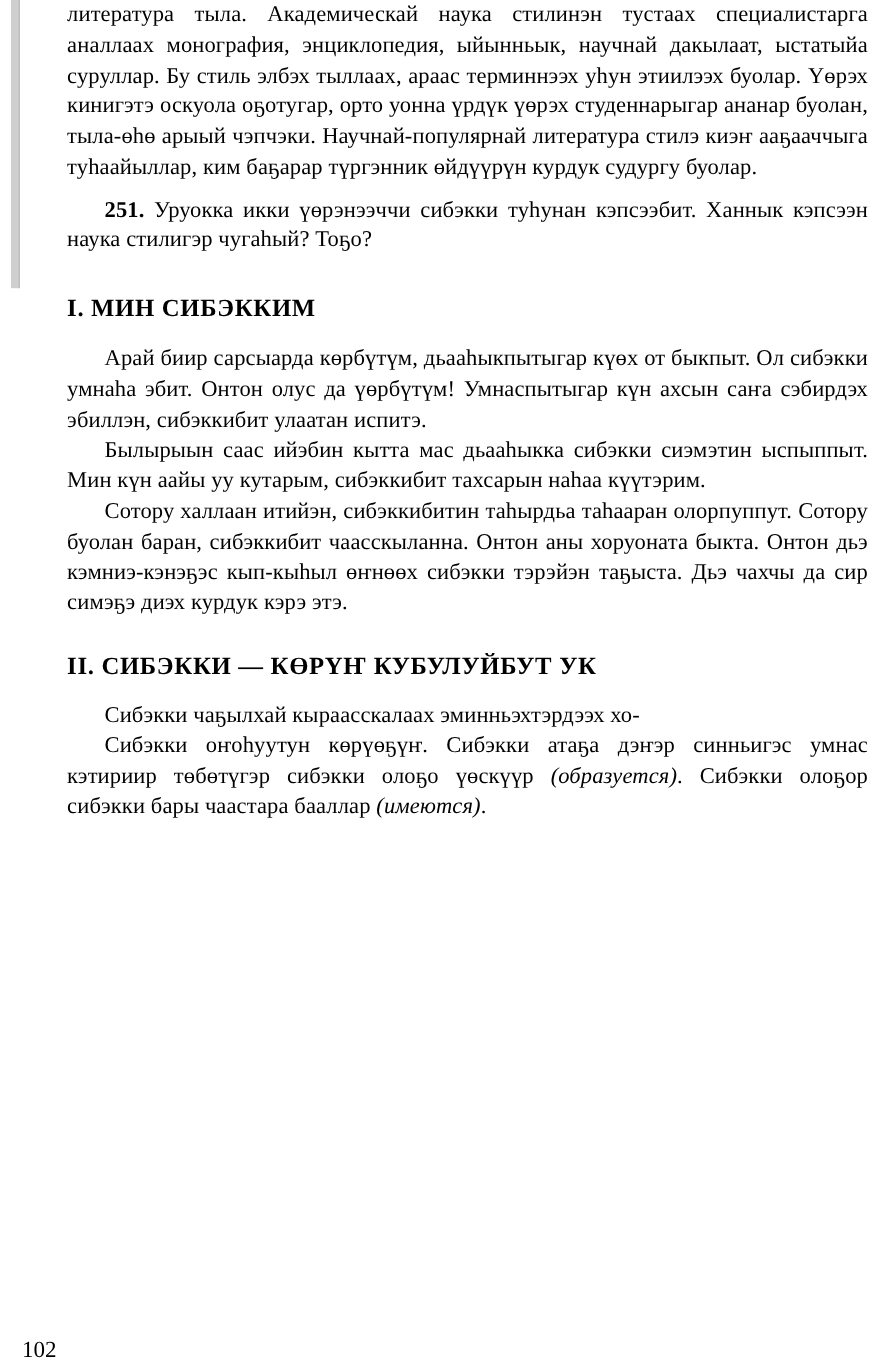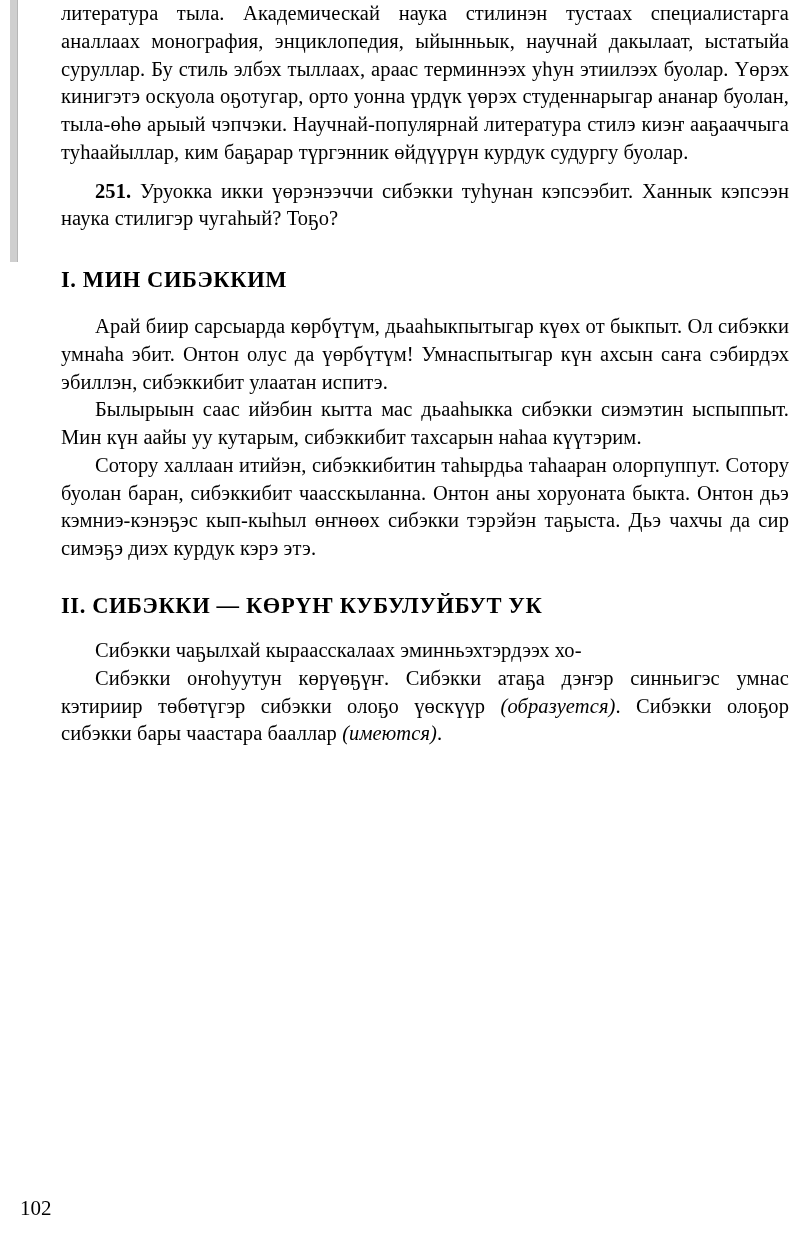--- a/index.html
+++ b/index.html
@@ -71,21 +71,21 @@
   }
   h2.second {
     margin: 30px 0 18px 0;
   }
   .ital {
     font-style: italic;
   }
   .folio {
     position: absolute;
     left: 20px;
-    bottom: 25px;
+    bottom: 6px;
     font-size: 21px;
     font-family: "Liberation Serif", "DejaVu Serif", serif;
   }
 </style>
 </head>
 <body>
 
 <div class="page">
   <div class="scan-bar"></div>
 

